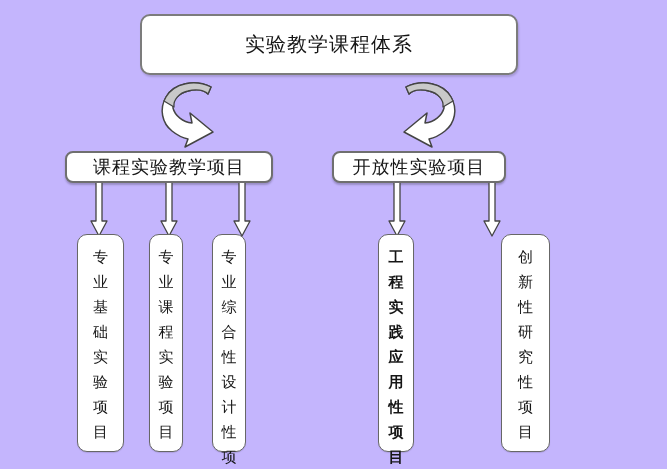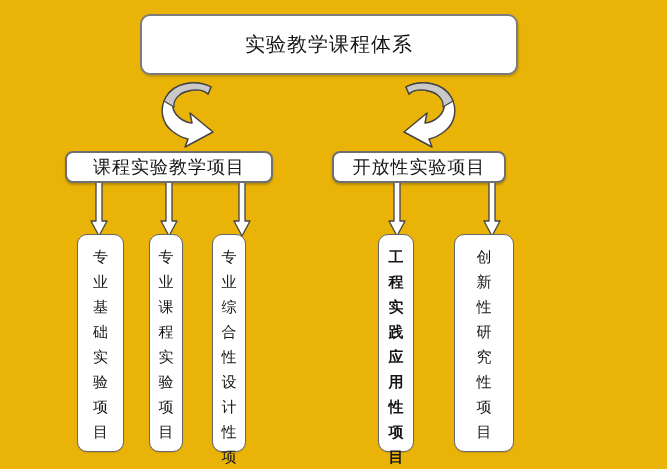--- a/index.html
+++ b/index.html
@@ -1,17 +1,17 @@
 <!DOCTYPE html>
 <html><head>
 <meta charset="utf-8">
 <style>
   html,body{margin:0;padding:0;background:#ffffff;}
   #stage{
-    position:relative;width:667px;height:469px;background:#eab308;overflow:hidden;
+    position:relative;width:667px;height:469px;background:#c4b5fd;overflow:hidden;
     font-family:"Liberation Sans","DejaVu Sans",sans-serif;color:#151515;
   }
   .box{
     position:absolute;background:#ffffff;box-sizing:border-box;
     display:flex;align-items:center;justify-content:center;
   }
   .root{
     left:140px;top:14px;width:378px;height:61px;
     border:2px solid #7c7c7c;border-radius:10px;
     font-size:20px;letter-spacing:1px;
@@ -33,21 +33,21 @@
   }
   .leaf .vtext{
     width:1em;margin:0 auto;padding-top:9px;
     font-size:15px;line-height:25px;text-align:center;
     word-break:break-all;
   }
   .leaf.l1{left:77px;width:47px;}
   .leaf.l2{left:149px;width:34px;}
   .leaf.l3{left:212px;width:34px;}
   .leaf.l4{left:378px;width:36px;font-weight:bold;}
-  .leaf.l5{left:454px;width:60px;}
+  .leaf.l5{left:501px;width:49px;}
   svg{position:absolute;overflow:visible;}
   .curve-left{left:157px;top:82px;}
   .curve-right{left:402px;top:82px;transform:scaleX(-1);}
   .darrow{top:183px;}
   .a1{left:90px;}.a2{left:160px;}.a3{left:233px;}.a4{left:388px;}.a5{left:483px;}
 </style>
 </head>
 <body>
 
 <div id="stage">

